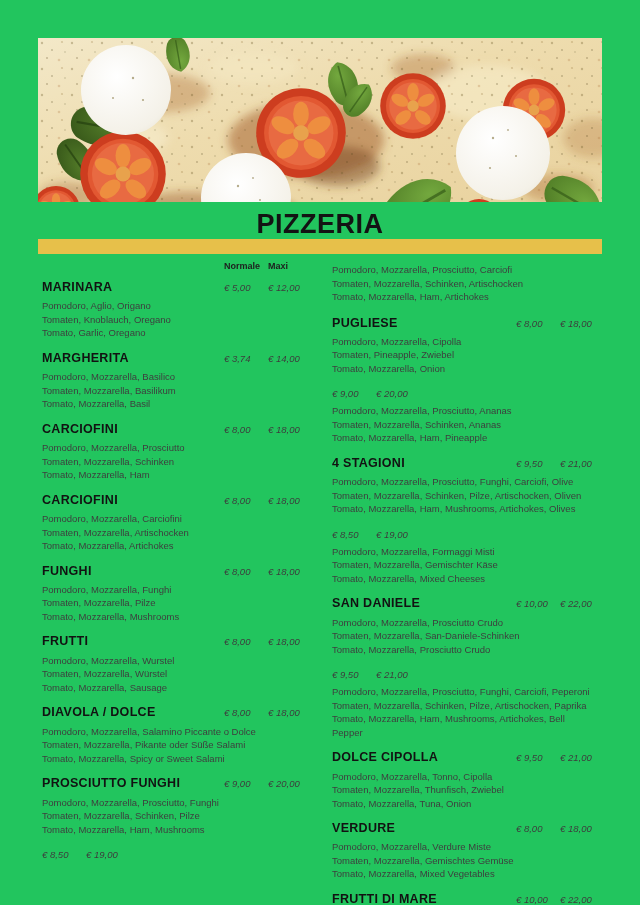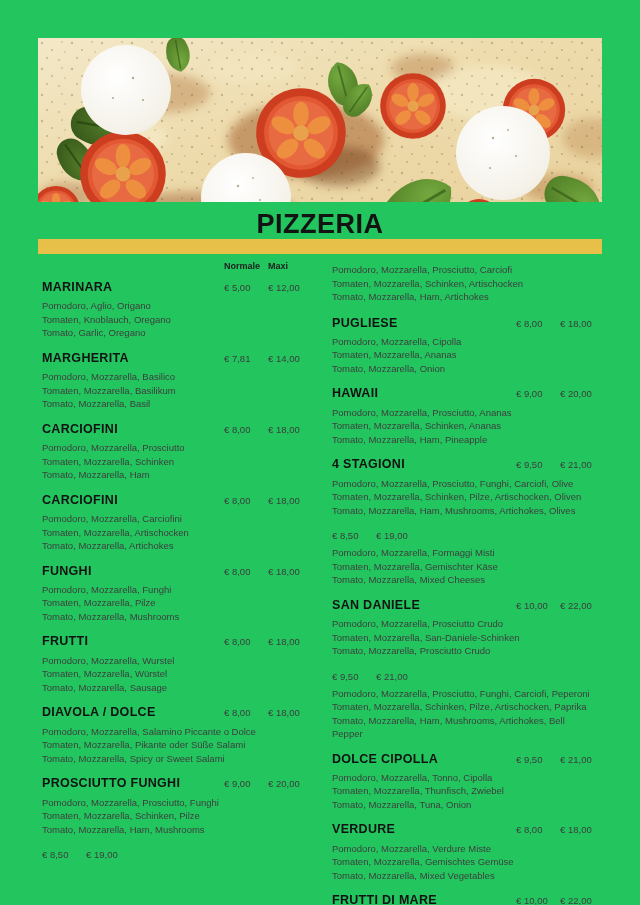--- a/index.html
+++ b/index.html
@@ -18,21 +18,21 @@
   .col-left{margin-right:20px;}
   .col-right{width:272px;}
 
   .head-row{display:flex;margin-bottom:9px;}
   .head-spacer{flex:1;}
   .ph{width:44px;font-size:9px;font-weight:700;color:#1e1e1e;}
 
   .item{margin-bottom:11px;}
   .item-head{display:flex;align-items:flex-start;margin-bottom:5px;}
   .item-name{flex:1;font-size:12.5px;font-weight:800;letter-spacing:0.3px;color:#121212;line-height:1.15;padding-right:4px;}
-  .price{width:44px;font-size:9.5px;color:#3d3d3d;padding-top:2px;}
+  .price{width:44px;font-size:9.5px;color:#3d3d3d;padding-top:2px;font-style:italic;}
   .desc{margin:0;font-size:9.5px;line-height:13.5px;color:#3e3e3e;white-space:pre-line;max-width:266px;}
   .carryover{margin-bottom:12px;margin-top:2px;}
 </style>
 </head>
 <body>
 
 <div class="page">
 
   <div class="photo">
     <svg viewBox="0 0 564 164" preserveAspectRatio="none">
@@ -167,21 +167,21 @@
               <div class="price">€ 5,00</div>
               <div class="price">€ 12,00</div>
             </div>
             <p class="desc">Pomodoro, Aglio, Origano
 Tomaten, Knoblauch, Oregano
 Tomato, Garlic, Oregano</p>
           </div>
           <div class="item">
             <div class="item-head">
               <div class="item-name">MARGHERITA</div>
-              <div class="price">€ 7,81</div>
+              <div class="price">€ 3,74</div>
               <div class="price">€ 14,00</div>
             </div>
             <p class="desc">Pomodoro, Mozzarella, Basilico
 Tomaten, Mozzarella, Basilikum
 Tomato, Mozzarella, Basil</p>
           </div>
           <div class="item">
             <div class="item-head">
               <div class="item-name">CARCIOFINI</div>
               <div class="price">€ 8,00</div>
@@ -254,26 +254,25 @@
 Tomaten, Mozzarella, Schinken, Artischocken
 Tomato, Mozzarella, Ham, Artichokes</p>
       <div id="right-items">
           <div class="item">
             <div class="item-head">
               <div class="item-name">PUGLIESE</div>
               <div class="price">€ 8,00</div>
               <div class="price">€ 18,00</div>
             </div>
             <p class="desc">Pomodoro, Mozzarella, Cipolla
-Tomaten, Mozzarella, Ananas
+Tomaten, Pineapple, Zwiebel
 Tomato, Mozzarella, Onion</p>
           </div>
           <div class="item">
             <div class="item-head">
-              <div class="item-name">HAWAII</div>
               <div class="price">€ 9,00</div>
               <div class="price">€ 20,00</div>
             </div>
             <p class="desc">Pomodoro, Mozzarella, Prosciutto, Ananas
 Tomaten, Mozzarella, Schinken, Ananas
 Tomato, Mozzarella, Ham, Pineapple</p>
           </div>
           <div class="item">
             <div class="item-head">
               <div class="item-name">4 STAGIONI</div>

